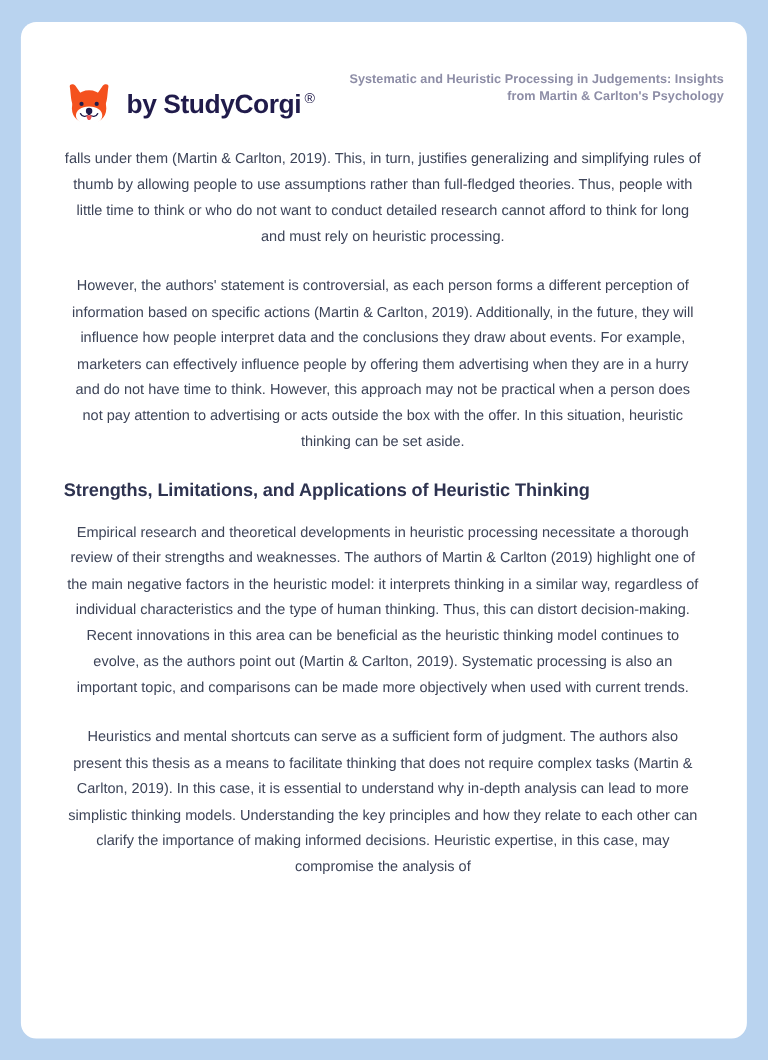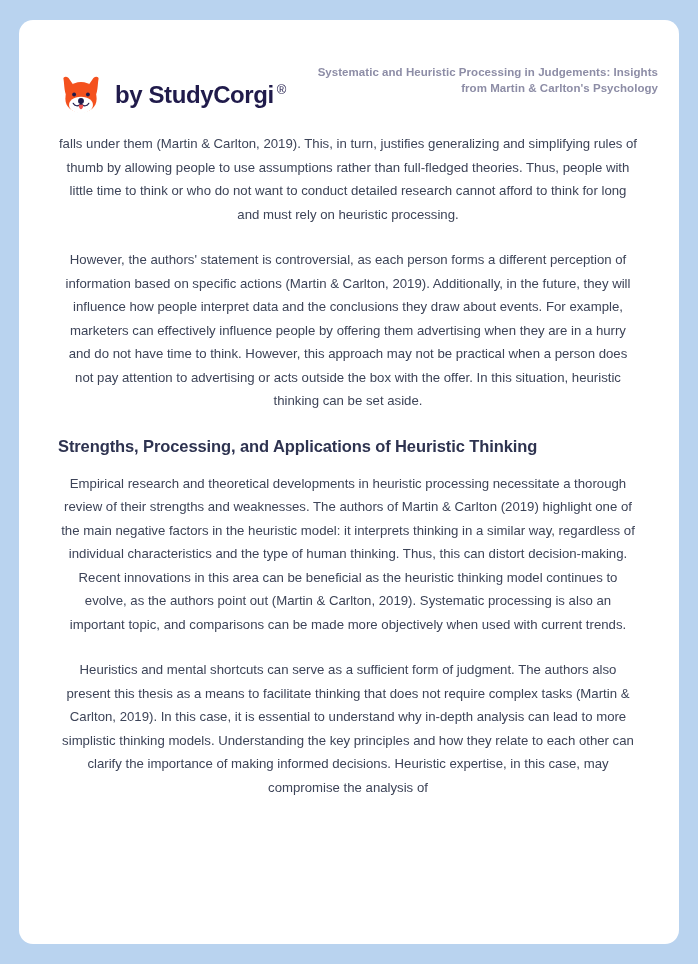--- a/index.html
+++ b/index.html
@@ -146,18 +146,18 @@
 
     <div class="header-meta">
       <div class="header-title">Systematic and Heuristic Processing in Judgements: Insights from Martin &amp; Carlton's Psychology</div>
     </div>
 
   </div>
 
   <div class="doc-body">
     <p class="para-first">falls under them (Martin &amp; Carlton, 2019). This, in turn, justifies generalizing and simplifying rules of thumb by allowing people to use assumptions rather than full-fledged theories. Thus, people with little time to think or who do not want to conduct detailed research cannot afford to think for long and must rely on heuristic processing.</p>
     <p>However, the authors' statement is controversial, as each person forms a different perception of information based on specific actions (Martin &amp; Carlton, 2019). Additionally, in the future, they will influence how people interpret data and the conclusions they draw about events. For example, marketers can effectively influence people by offering them advertising when they are in a hurry and do not have time to think. However, this approach may not be practical when a person does not pay attention to advertising or acts outside the box with the offer. In this situation, heuristic thinking can be set aside.</p>
-    <h2>Strengths, Processing, and Applications of Heuristic Thinking</h2>
+    <h2>Strengths, Limitations, and Applications of Heuristic Thinking</h2>
     <p>Empirical research and theoretical developments in heuristic processing necessitate a thorough review of their strengths and weaknesses. The authors of Martin &amp; Carlton (2019) highlight one of the main negative factors in the heuristic model: it interprets thinking in a similar way, regardless of individual characteristics and the type of human thinking. Thus, this can distort decision-making. Recent innovations in this area can be beneficial as the heuristic thinking model continues to evolve, as the authors point out (Martin &amp; Carlton, 2019). Systematic processing is also an important topic, and comparisons can be made more objectively when used with current trends.</p>
     <p>Heuristics and mental shortcuts can serve as a sufficient form of judgment. The authors also present this thesis as a means to facilitate thinking that does not require complex tasks (Martin &amp; Carlton, 2019). In this case, it is essential to understand why in-depth analysis can lead to more simplistic thinking models. Understanding the key principles and how they relate to each other can clarify the importance of making informed decisions. Heuristic expertise, in this case, may compromise the analysis of</p>
   </div>
 
 </div>
 
 </body></html>

